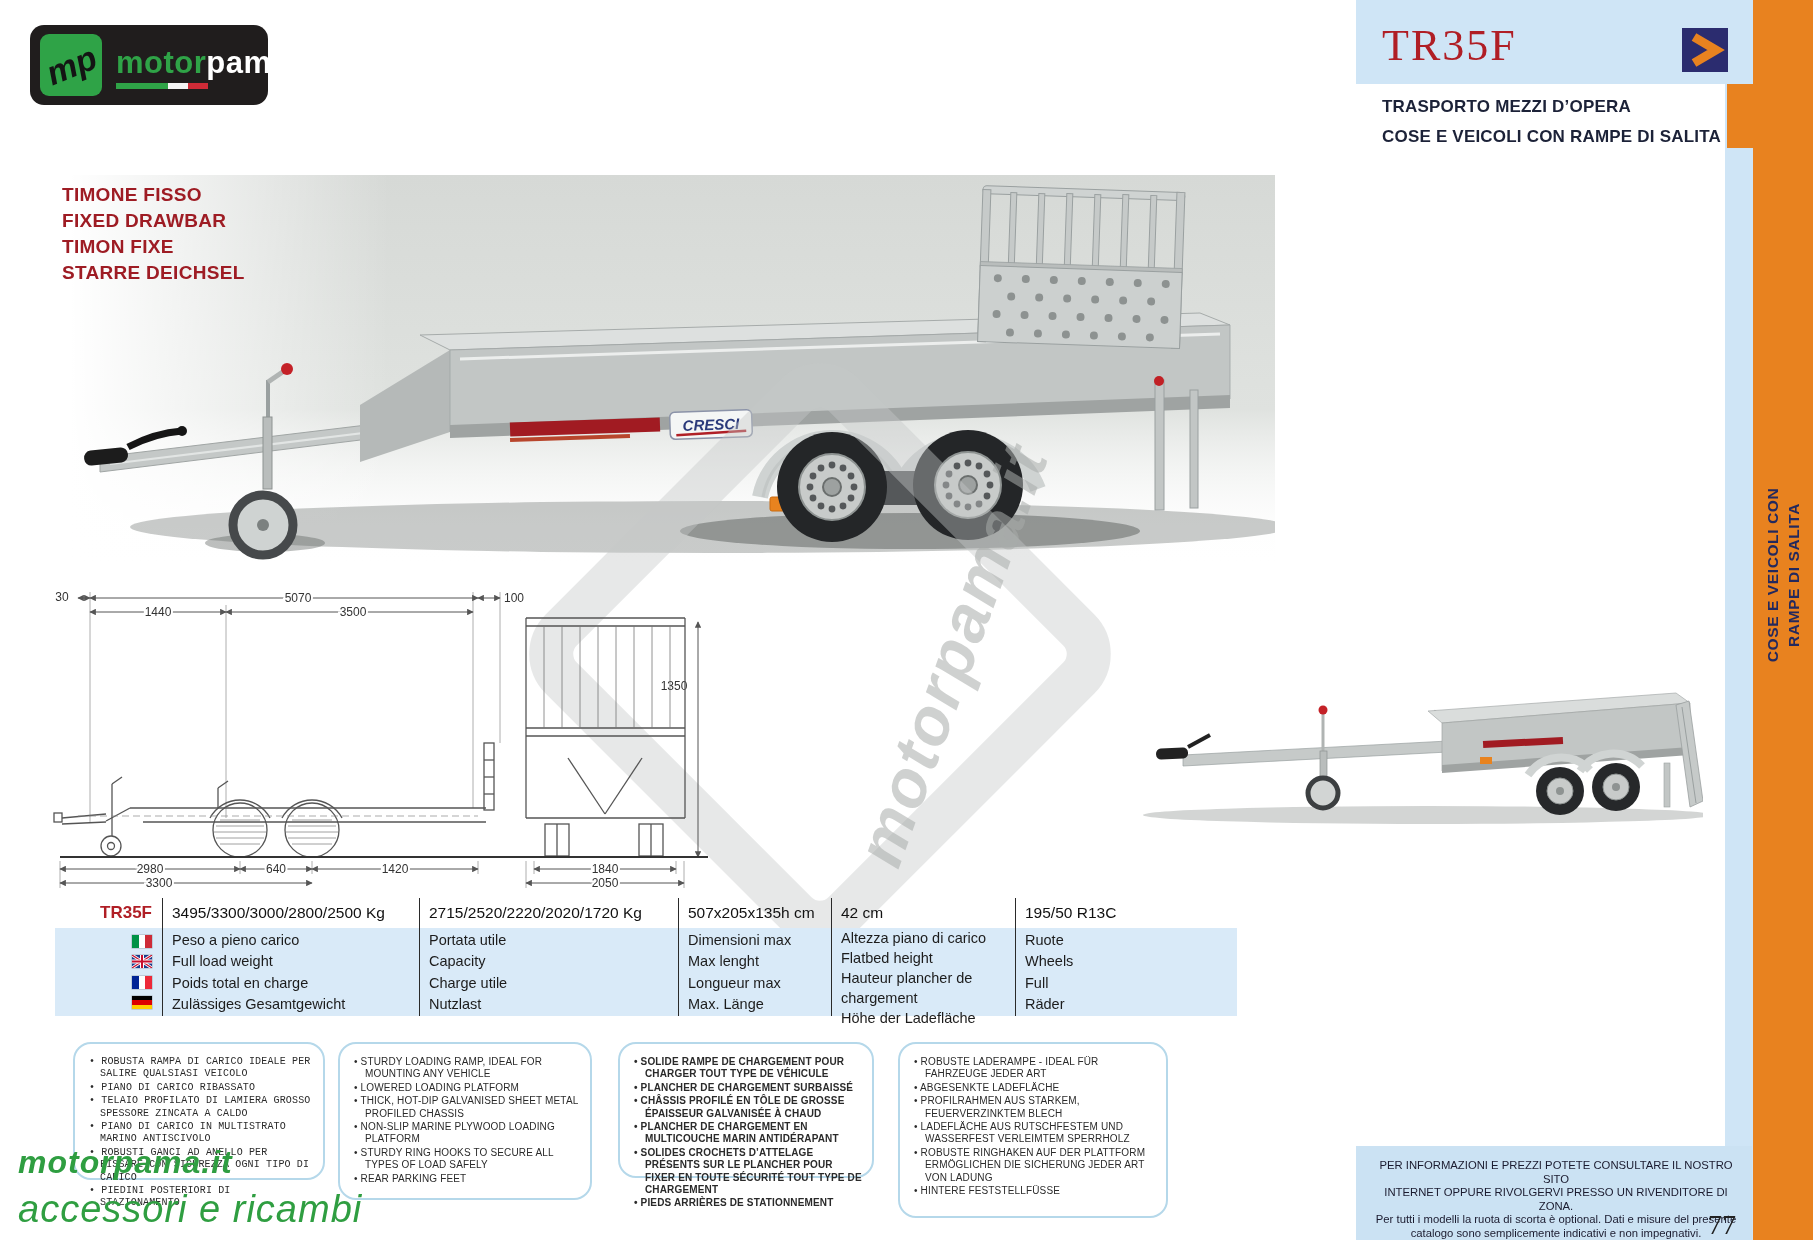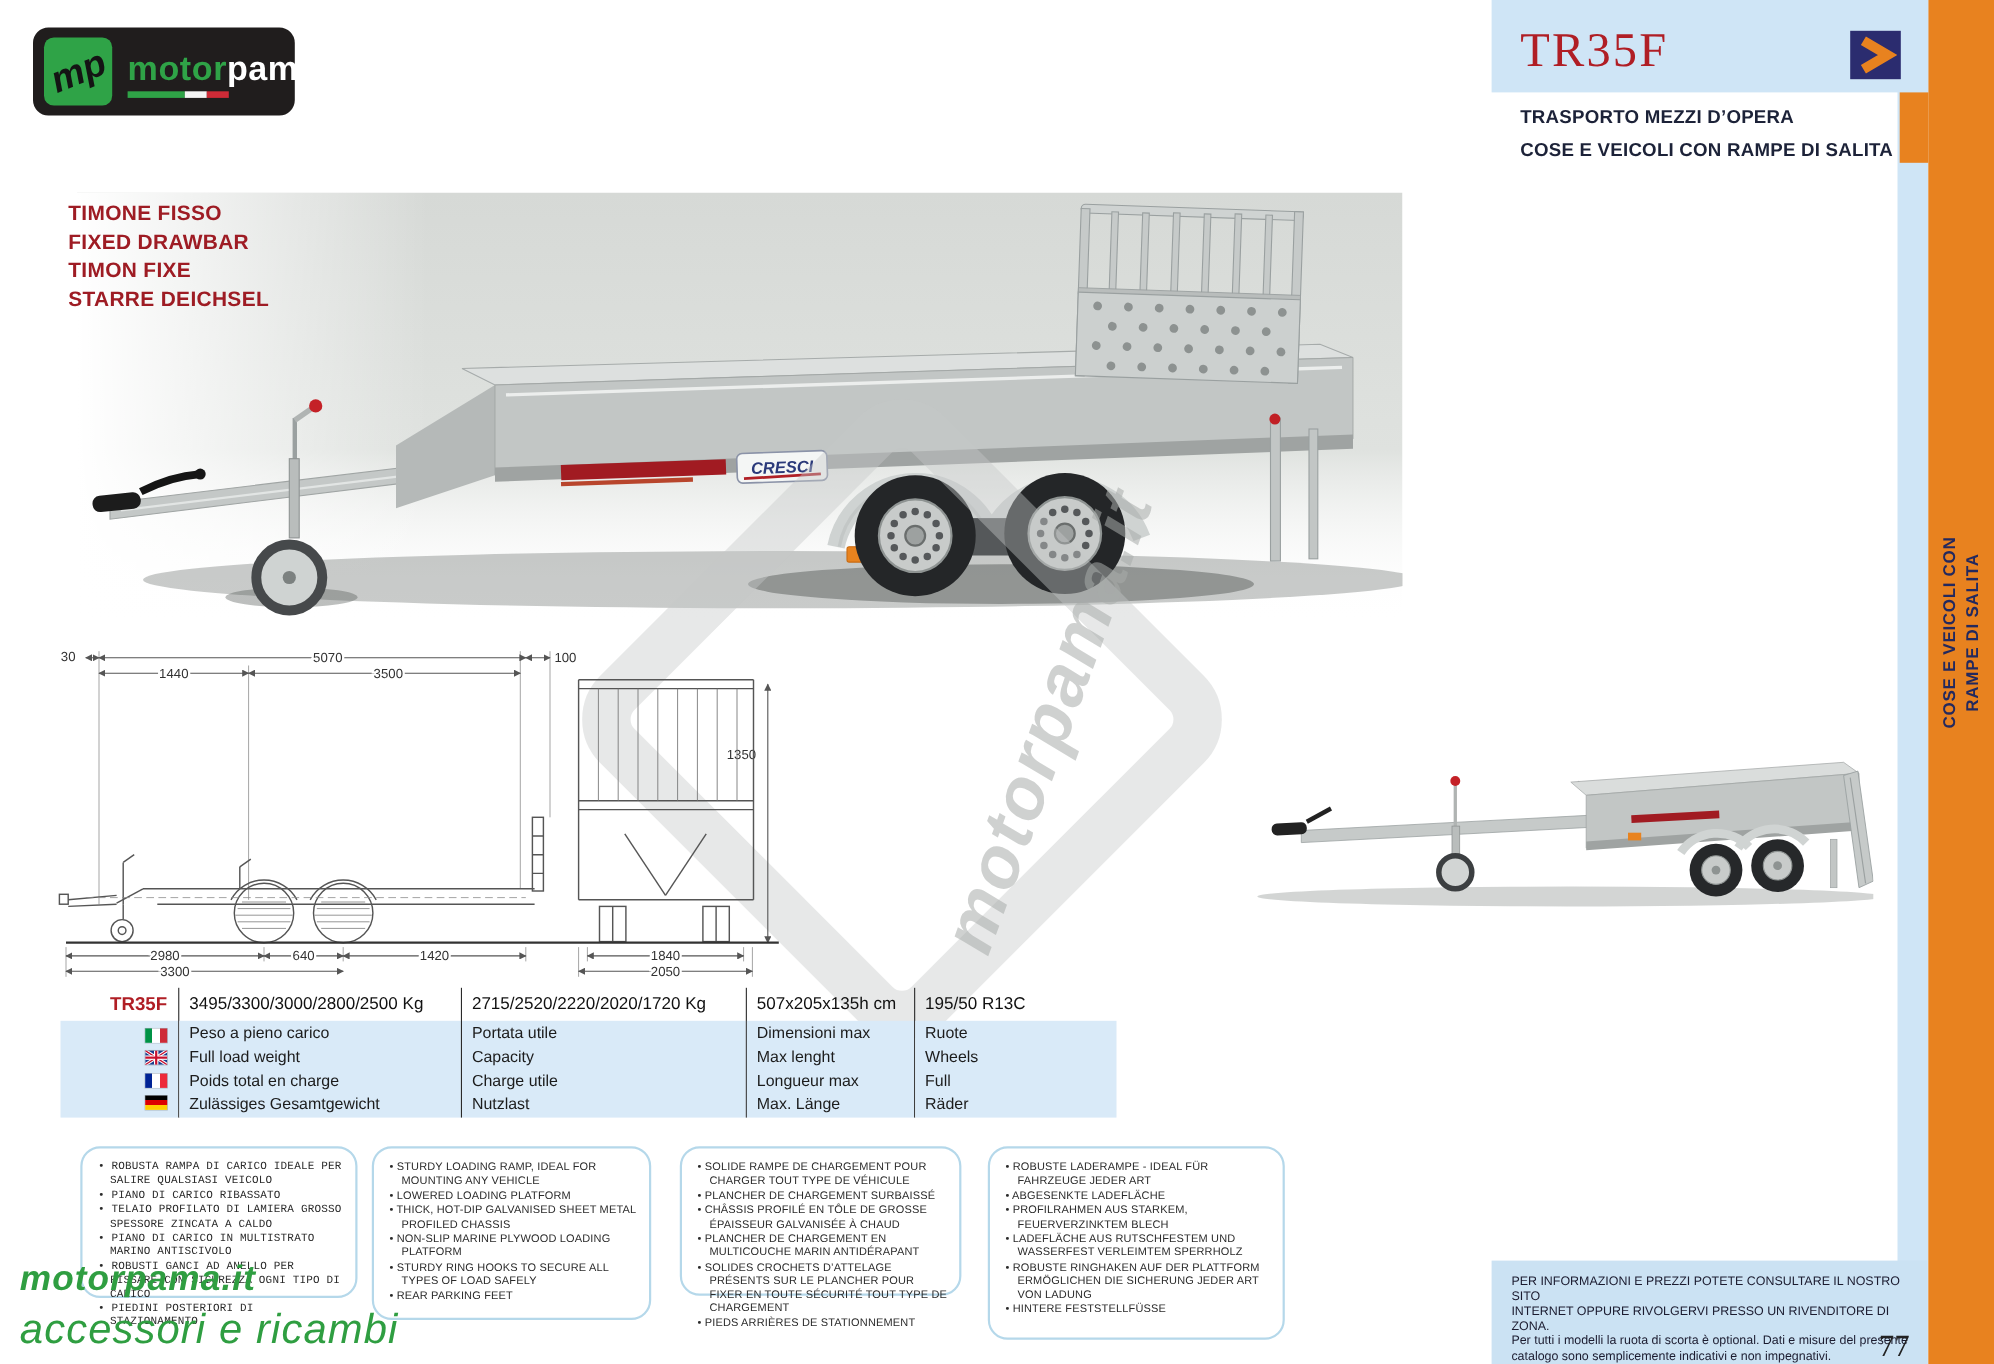--- a/index.html
+++ b/index.html
@@ -57,27 +57,27 @@
   .flag-de{background:linear-gradient(180deg,#000 33%,#DD0000 33% 66%,#FFCE00 66%);}
   .flag-gb{padding:0;line-height:0;}
 
   
   .feature-box{position:absolute;background:#fff;border:2px solid #B5D8EA;border-radius:18px;padding:12px 10px 6px 14px;z-index:3;box-sizing:border-box;}
   .feature-box ul{margin:0;padding:0;list-style:none;}
   .feature-box li{font-size:10px;line-height:12.4px;letter-spacing:.15px;color:#2a2a2a;padding-left:11px;text-indent:-11px;margin-bottom:1px;}
   .feature-box li::before{content:"•  ";}
   .fb1{left:73px;top:1042px;width:252px;height:138px;font-family:Liberation Mono, monospace;}
   .fb2{left:338px;top:1042px;width:254px;height:158px;}
-  .fb3{left:618px;top:1042px;width:256px;height:136px;}
+  .fb3{left:618px;top:1042px;width:256px;height:136px;font-weight:bold;}
   .fb4{left:898px;top:1042px;width:270px;height:176px;}
 
   
   .site-name{position:absolute;left:18px;top:1144px;font-size:32px;font-style:italic;font-weight:bold;letter-spacing:1px;color:#2F9E41;z-index:5;}
   .site-tagline{position:absolute;left:18px;top:1188px;font-size:38px;font-style:italic;letter-spacing:1px;color:#2F9E41;z-index:5;}
-  .disclaimer{position:absolute;left:1356px;top:1146px;width:396px;height:94px;background:#CBE2F3;box-sizing:border-box;padding:13px 14px 0 18px;font-size:11.3px;line-height:13.6px;color:#1B1B2F;z-index:3;}
+  .disclaimer{position:absolute;left:1356px;top:1146px;width:396px;height:94px;background:#CBE2F3;box-sizing:border-box;padding:13px 14px 0 18px;font-size:11.3px;line-height:13.6px;color:#1B1B2F;z-index:3;text-align:center;}
   .page-number{position:absolute;right:16px;bottom:8px;font-family:"Liberation Serif",serif;font-size:28px;color:#222;}
 
   svg text.dimtxt{font-family:"Liberation Sans",sans-serif;font-size:12px;fill:#333;text-anchor:middle;paint-order:stroke;stroke:#fff;stroke-width:4px;}
 </style>
 </head>
 <body>
 
 <div class="page">
 
   <div class="rail-blue"></div>
@@ -448,20 +448,29 @@
       <div class="cell-value">507x205x135h cm</div>
       <div class="cell-labels">
         <div>Dimensioni max</div>
         <div>Max lenght</div>
         <div>Longueur max</div>
         <div>Max. Länge</div>
       </div>
     </div>
 
 
+    <div class="spec-col">
+      <div class="cell-value">42 cm</div>
+      <div class="cell-labels">
+        <div>Altezza piano di carico</div>
+        <div>Flatbed height</div>
+        <div>Hauteur plancher de chargement</div>
+        <div>Höhe der Ladefläche</div>
+      </div>
+    </div>
 
     <div class="spec-col">
       <div class="cell-value">195/50 R13C</div>
       <div class="cell-labels">
         <div>Ruote</div>
         <div>Wheels</div>
         <div>Full</div>
         <div>Räder</div>
       </div>
     </div>

